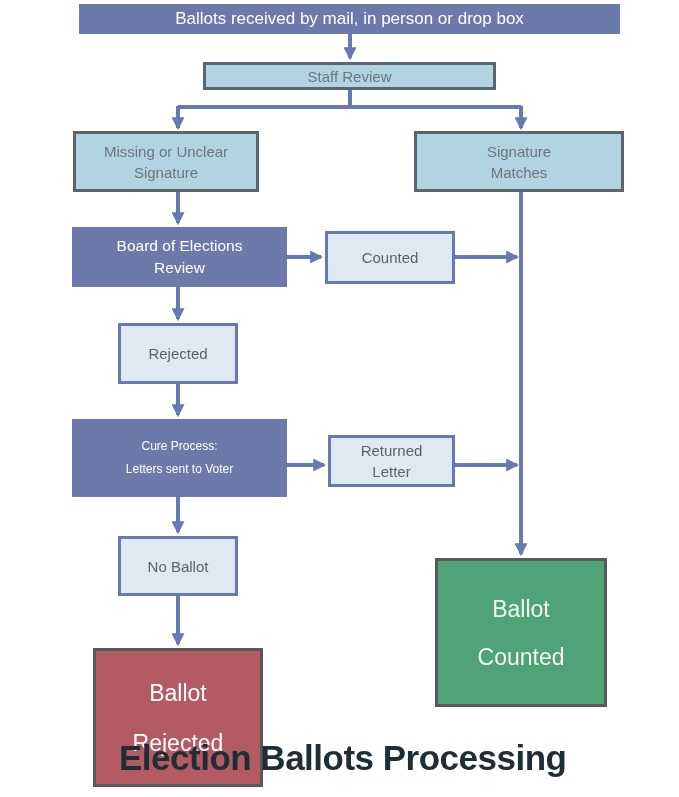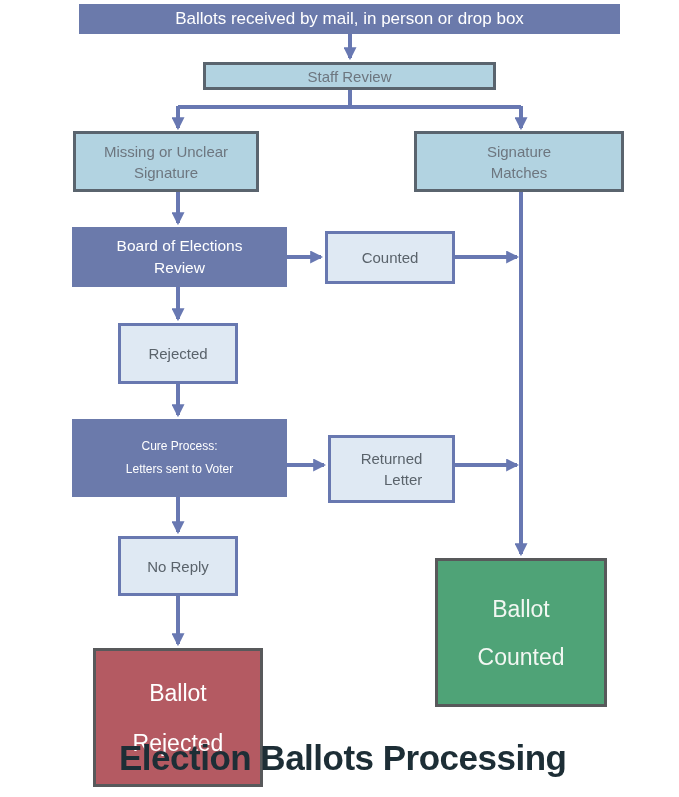--- a/index.html
+++ b/index.html
@@ -63,21 +63,21 @@
     line-height: 48px;
   }
   #node-received   { left: 79px;  top: 4px;   width: 541px; height: 30px; font-size: 17px; }
   #node-staff      { left: 203px; top: 62px;  width: 293px; height: 28px; font-size: 15px; }
   #node-missing    { left: 73px;  top: 131px; width: 186px; height: 61px; font-size: 15px; line-height: 21px; }
   #node-matches    { left: 414px; top: 131px; width: 210px; height: 61px; font-size: 15px; line-height: 21px; }
   #node-board      { left: 72px;  top: 227px; width: 215px; height: 60px; font-size: 15.5px; line-height: 22px; }
   #node-accepted   { left: 325px; top: 231px; width: 130px; height: 53px; font-size: 15px; }
   #node-rejected   { left: 118px; top: 323px; width: 120px; height: 61px; font-size: 15px; }
   #node-cure       { left: 72px;  top: 419px; width: 215px; height: 78px; font-size: 12px; line-height: 23px; }
-  #node-returned   { left: 328px; top: 435px; width: 127px; height: 68px; font-size: 15px; line-height: 21px; text-align: right; }
+  #node-returned   { left: 328px; top: 435px; width: 127px; height: 52px; font-size: 15px; line-height: 21px; }
   #node-noreply    { left: 118px; top: 536px; width: 120px; height: 60px; font-size: 15px; }
   #node-balrej     { left: 93px;  top: 648px; width: 170px; height: 139px; }
   #node-balcount   { left: 435px; top: 558px; width: 172px; height: 149px; }
   .diagram-title {
     position: absolute;
     left: 119px;
     top: 738px;
     z-index: 5;
     font-size: 35px;
     font-weight: bold;
@@ -163,21 +163,21 @@
     <span>Cure Process:
 Letters sent to Voter</span>
   </div>
 
   <div class="node pale" id="node-returned">
     <span>Returned
 Letter</span>
   </div>
 
   <div class="node pale" id="node-noreply">
-    <span>No Reply</span>
+    <span>No Ballot</span>
   </div>
 
   <div class="node terminal-red" id="node-balrej">
     <span>Ballot
 Rejected</span>
   </div>
 
   <div class="node terminal-green" id="node-balcount">
     <span>Ballot
 Counted</span>

